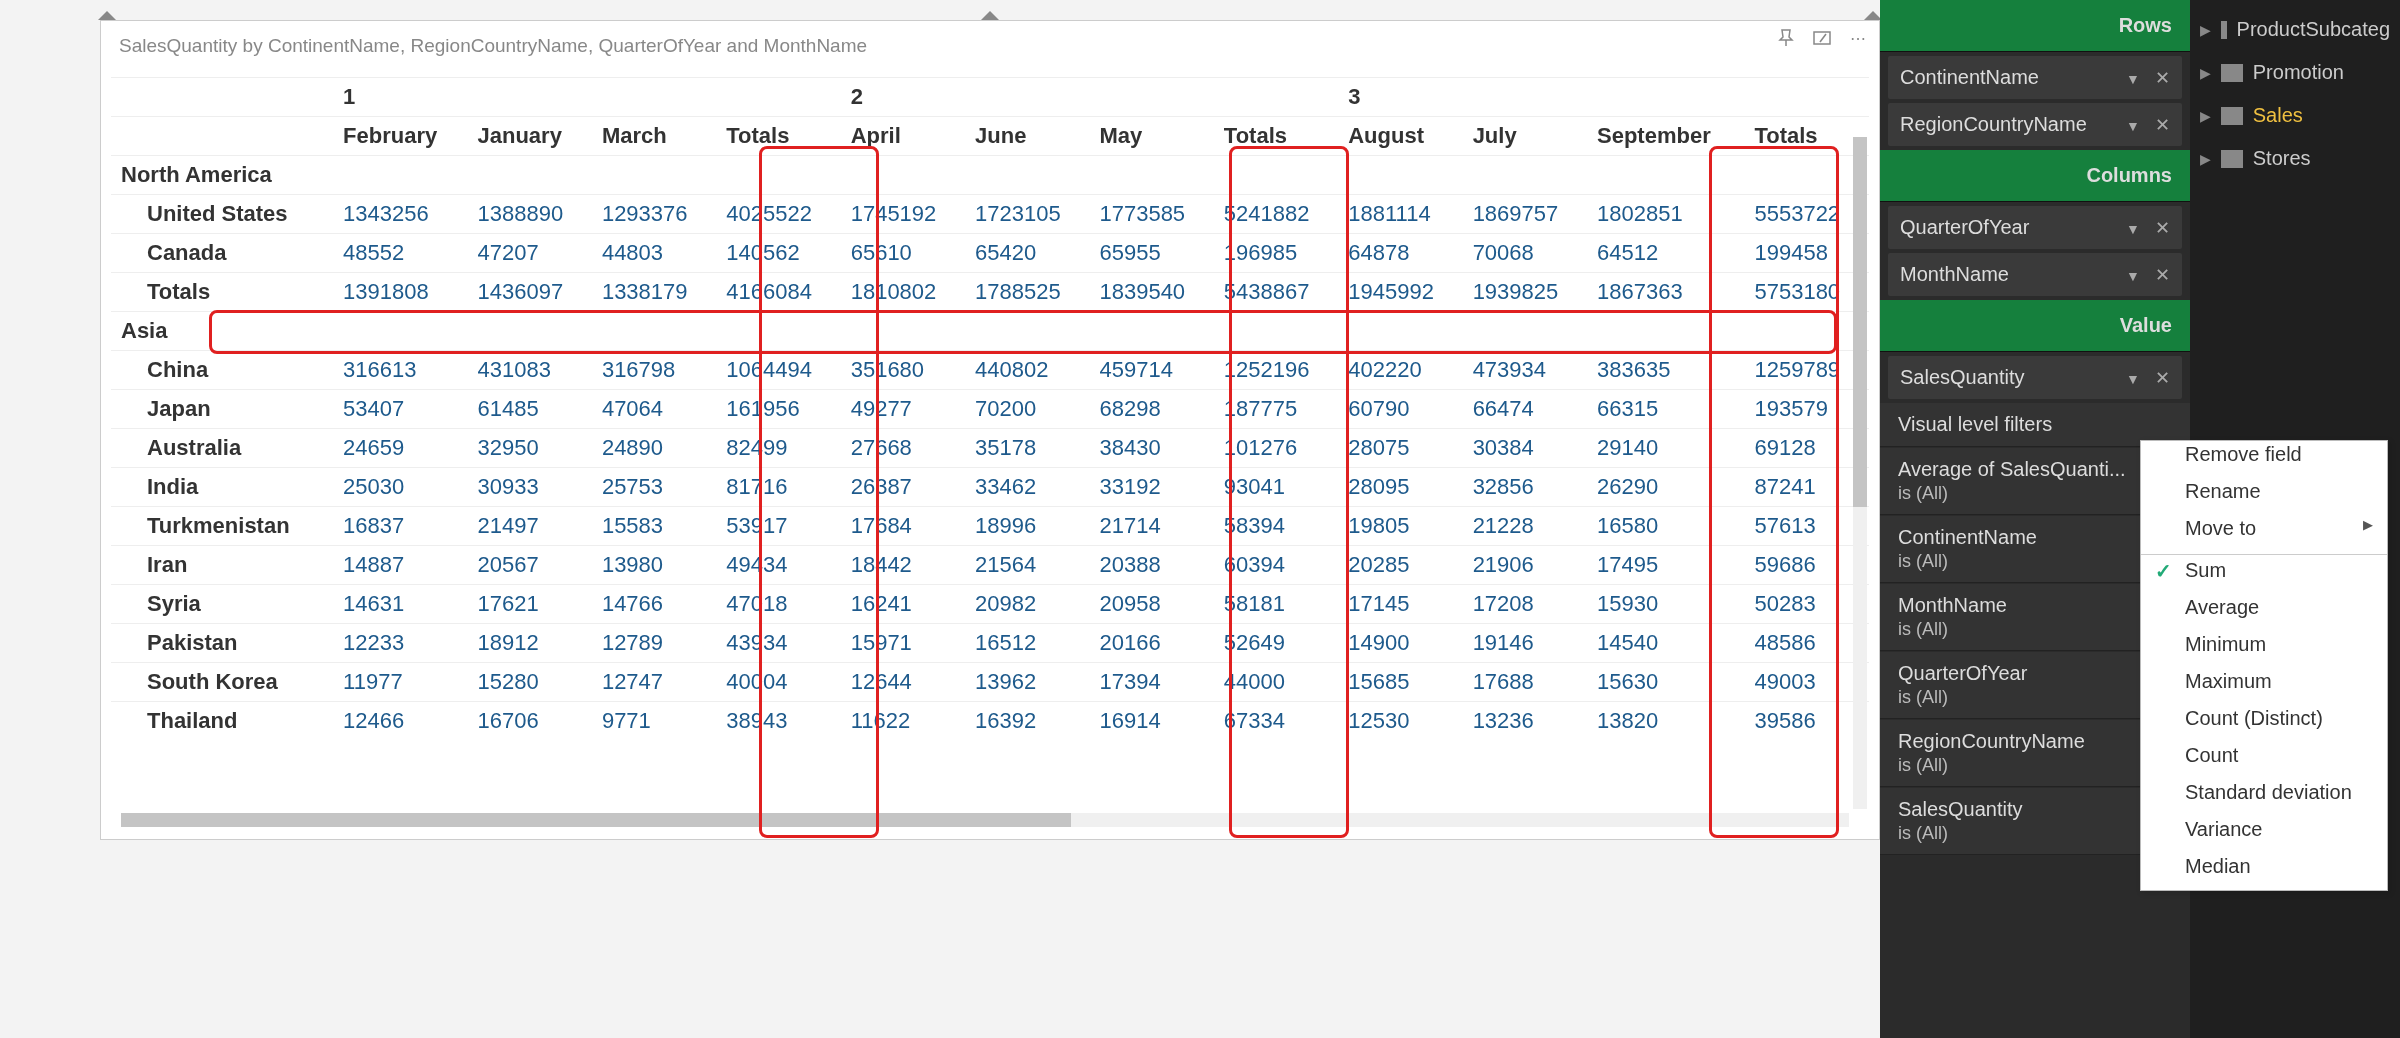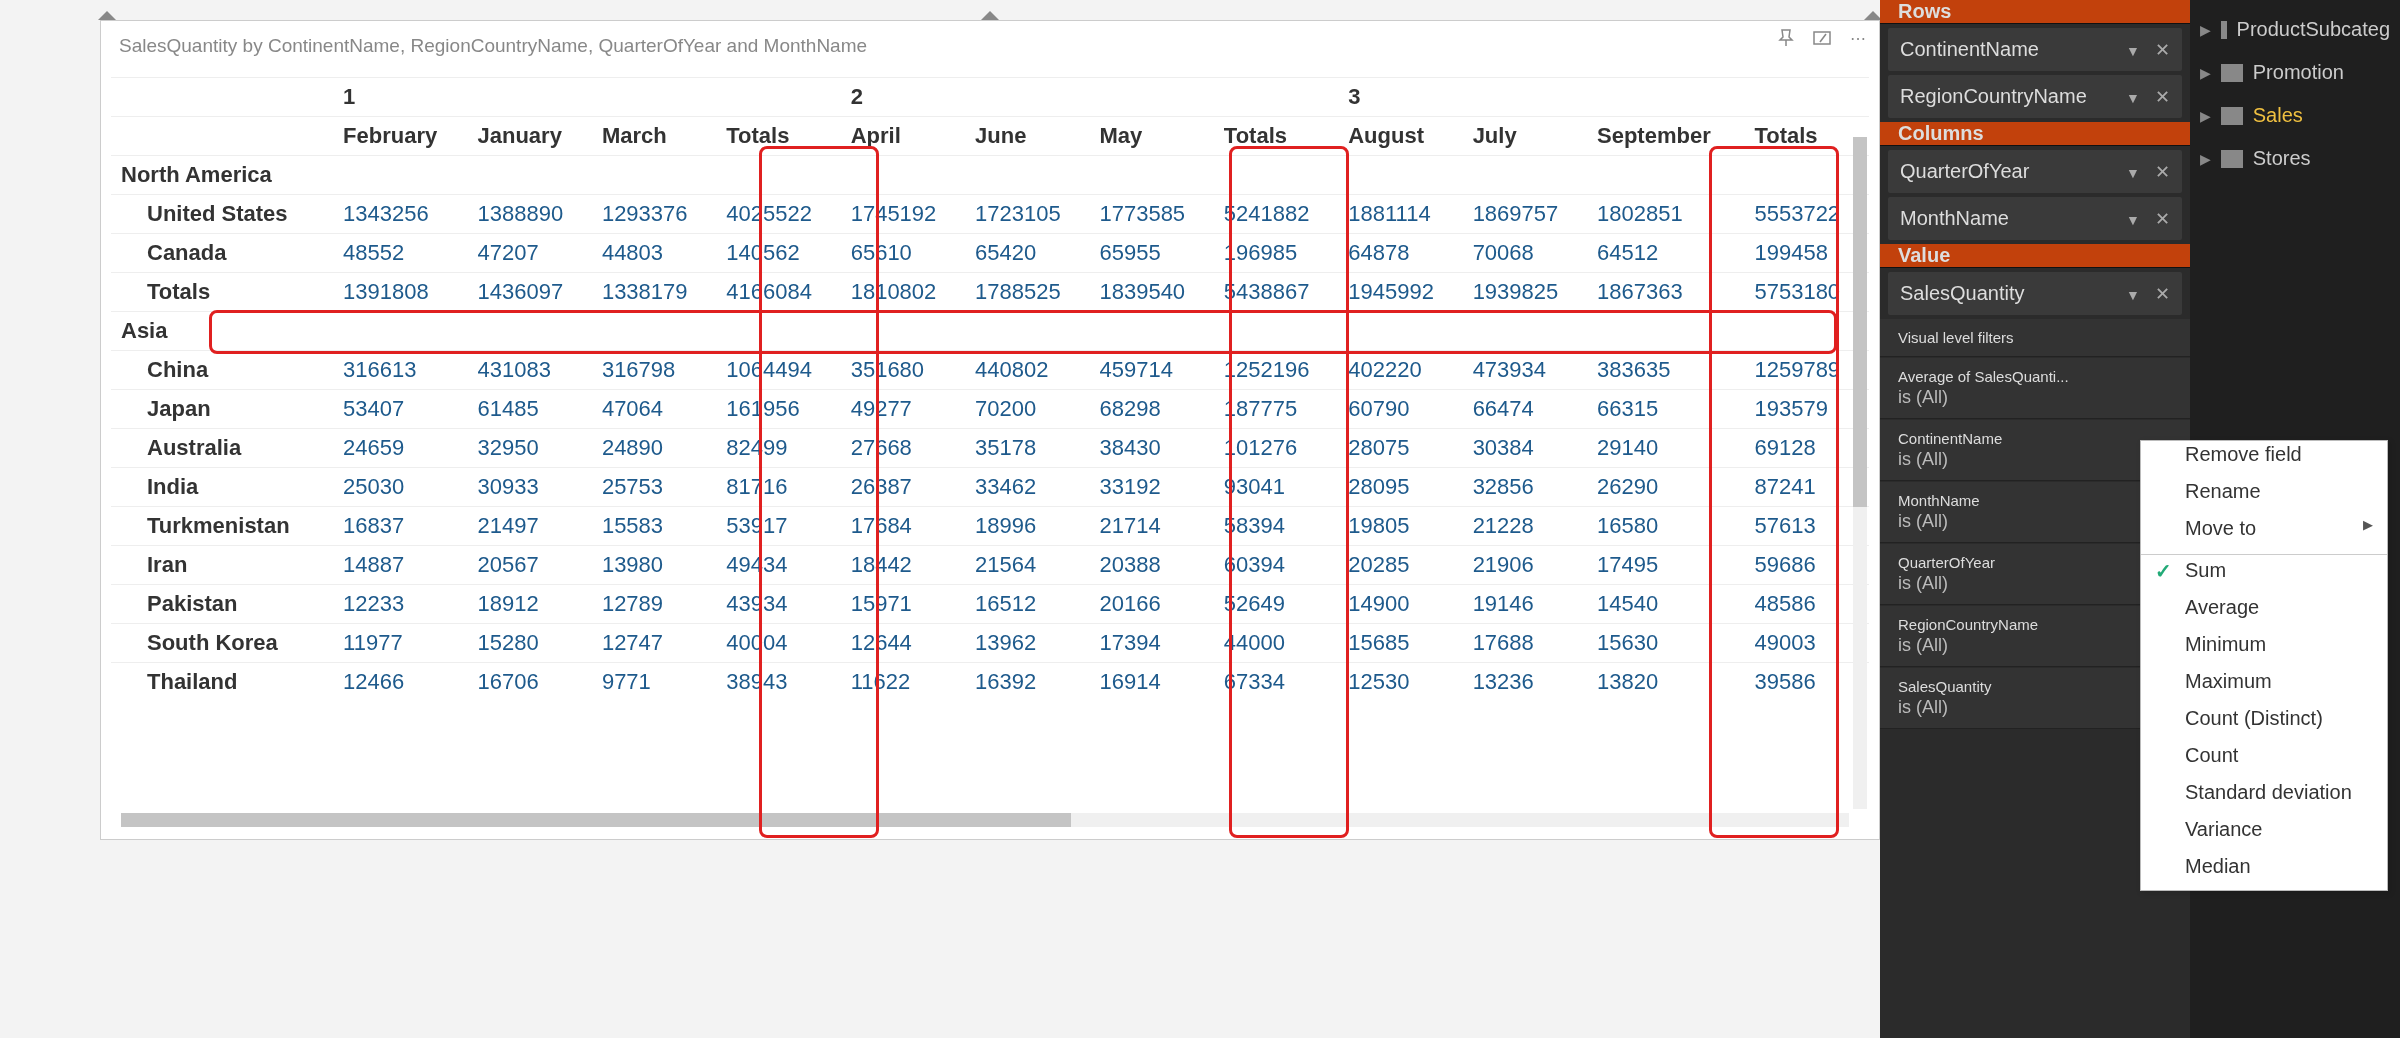--- a/index.html
+++ b/index.html
@@ -31,27 +31,27 @@
 
 
 .redbox { position: absolute; border: 3px solid #e02020; border-radius: 8px; pointer-events: none; }
 .redbox.c1 { top: 125px; left: 658px; width: 120px; height: 692px; }
 .redbox.c2 { top: 125px; left: 1128px; width: 120px; height: 692px; }
 .redbox.c3 { top: 125px; left: 1608px; width: 130px; height: 692px; }
 .redbox.r1 { top: 289px; left: 108px; width: 1628px; height: 44px; }
 
 
 .panel { position: absolute; left: 1880px; top: 0; width: 310px; height: 1038px; background: #2b2b2b; color: #ddd; font-size: 20px; overflow: hidden; }
-.panel .section-title { background: #c2410c; padding: 0 18px; font-weight: 600; font-size: 20px; border-bottom: 1px solid #111; }
+.panel .section-title { background: #15803d; padding: 14px 18px; font-weight: 600; font-size: 20px; border-bottom: 1px solid #111; text-align: right; }
 .well { background: #3a3a3a; margin: 4px 8px; padding: 10px 12px; border-radius: 2px; position: relative; display:flex; justify-content:space-between; align-items:center; }
 .well .chev { color: #aaa; font-size: 14px; margin-right: 4px; }
 .well .x { color: #aaa; font-size: 18px; cursor: pointer; }
 .filters-title { font-weight: 700; font-size: 22px; padding: 18px 18px 14px 18px; border-bottom: 1px solid #111; }
 .filter-item { background: #333; margin-top: 1px; padding: 10px 18px 10px 18px; border-bottom: 1px solid #222; }
-.filter-item .fi-name { font-size: 15px; color: #ddd; white-space: nowrap; overflow: hidden; text-overflow: ellipsis; }
+.filter-item .fi-name { font-size: 20px; color: #ddd; white-space: nowrap; overflow: hidden; text-overflow: ellipsis; }
 .filter-item .fi-val { font-size: 18px; color: #bbb; margin-top: 2px; }
 
 
 .fields { position: absolute; left: 2190px; top: 0; width: 210px; height: 1038px; background: #1f1f1f; color: #ccc; font-size: 20px; padding-top: 8px; }
 .fields .frow { display:flex; align-items:center; padding: 10px 10px; gap: 10px; }
 .fields .frow .tri { font-size: 14px; color: #888; }
 .fields .frow .ico { width: 22px; height: 18px; background: #888; }
 .fields .frow.active { color: #f0c040; }
 
 
@@ -249,20 +249,35 @@
             <td class="val">13980</td>
             <td class="val">49434</td>
             <td class="val">18442</td>
             <td class="val">21564</td>
             <td class="val">20388</td>
             <td class="val">60394</td>
             <td class="val">20285</td>
             <td class="val">21906</td>
             <td class="val">17495</td>
             <td class="val">59686</td>
+          </tr>
+          <tr>
+            <td class="indent">Syria</td>
+            <td class="val">14631</td>
+            <td class="val">17621</td>
+            <td class="val">14766</td>
+            <td class="val">47018</td>
+            <td class="val">16241</td>
+            <td class="val">20982</td>
+            <td class="val">20958</td>
+            <td class="val">58181</td>
+            <td class="val">17145</td>
+            <td class="val">17208</td>
+            <td class="val">15930</td>
+            <td class="val">50283</td>
           </tr>
           <tr>
             <td class="indent">Pakistan</td>
             <td class="val">12233</td>
             <td class="val">18912</td>
             <td class="val">12789</td>
             <td class="val">43934</td>
             <td class="val">15971</td>
             <td class="val">16512</td>
             <td class="val">20166</td>

